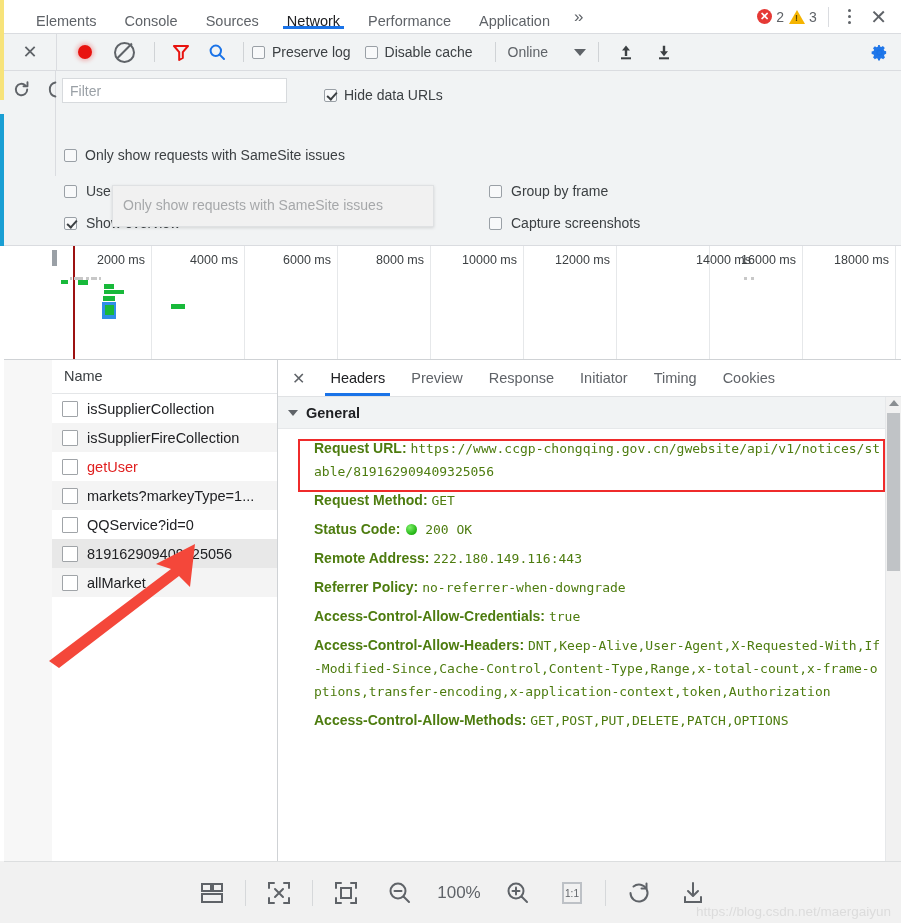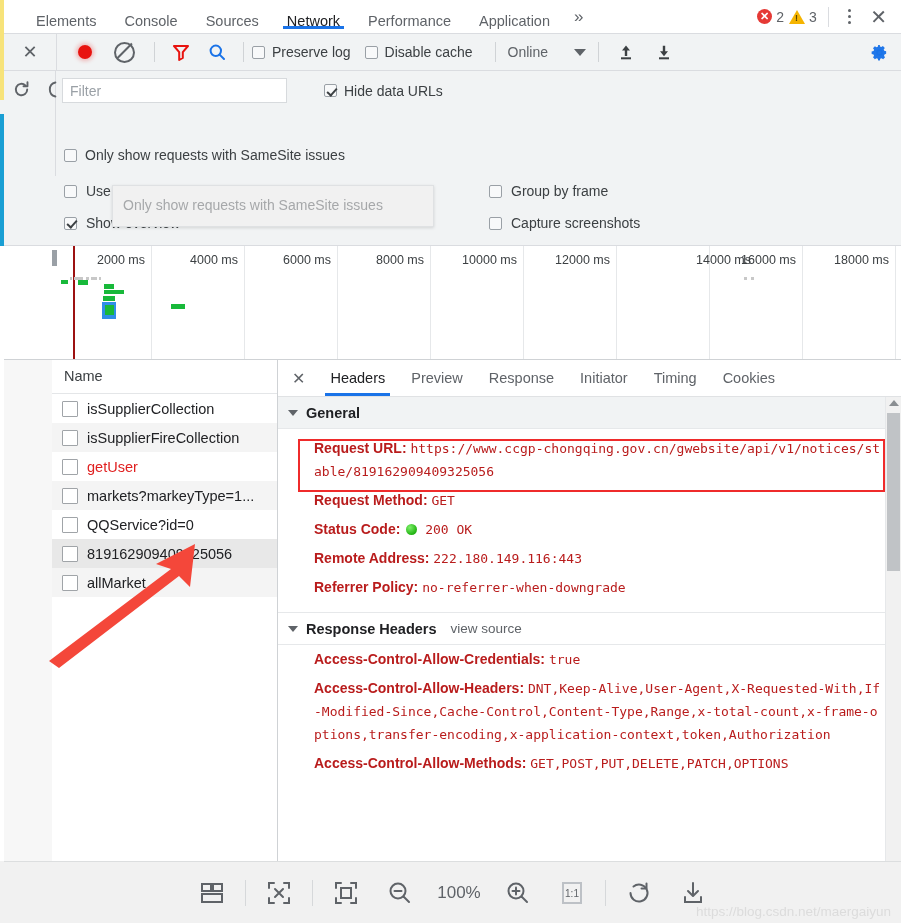--- a/index.html
+++ b/index.html
@@ -67,21 +67,21 @@
   .arrow-ico{width:18px;height:18px;margin:0 10px;cursor:pointer;}
   .gear{margin-left:auto;margin-right:12px;width:19px;height:19px;cursor:pointer;}
 
   
   .filterzone{position:absolute;left:4px;top:71px;width:897px;height:175px;background:#f1f3f4;
     box-sizing:border-box;border-bottom:1px solid #dadce0;}
   .reloadcol{position:absolute;left:0;top:0;width:52px;height:105px;
     border-right:1px solid #dadce0;box-sizing:border-box;}
   .reload-ico{position:absolute;left:8px;top:9px;width:19px;height:19px;cursor:pointer;}
   .halfc{position:absolute;left:40px;top:9px;width:19px;height:19px;overflow:hidden;}
-  .filterrow{position:absolute;left:58px;top:7px;display:flex;align-items:center;}
+  .filterrow{position:absolute;left:58px;top:7px;display:flex;align-items:flex-end;}
   .filter-input{width:225px;height:25px;border:1px solid #d7dadd;background:#fff;box-sizing:border-box;
     padding:0 7px;font-size:14px;color:#9aa0a6;font-family:"Liberation Sans",sans-serif;outline:none;}
   .filter-input::placeholder{color:#9aa0a6;}
   .hdu{margin-left:37px;}
   .typerow{position:absolute;left:58px;top:44px;display:flex;align-items:center;gap:0;}
   .type{font-size:14px;color:#3c4043;padding:2px 8px;border-radius:11px;white-space:nowrap;cursor:pointer;}
   .type.active{background:#a1a3a6;color:#ffffff;}
   .type-div{width:1px;height:16px;background:#cdd0d3;margin:0 4px;}
   .samesite-row{position:absolute;left:60px;top:76px;display:flex;align-items:center;gap:8px;font-size:14px;}
   .optrow{position:absolute;left:0;top:110px;width:897px;height:62px;}
@@ -129,21 +129,21 @@
     white-space:nowrap;cursor:pointer;}
   .dtab.active{color:#202124;}
   .dtab.active:after{content:"";position:absolute;left:8px;right:8px;bottom:0;height:3px;background:#1a73e8;}
   .det-body{position:relative;height:465px;overflow:hidden;}
   .sect-head{height:31px;display:flex;align-items:center;gap:14px;padding-left:10px;background:#f1f3f4;
     border-bottom:1px solid #e6e8ea;font-size:14.5px;font-weight:bold;color:#202124;}
   .sect-head.plain{background:#fff;border-top:1px solid #e6e8ea;}
   .tri{width:0;height:0;border-left:5px solid transparent;border-right:5px solid transparent;
     border-top:6px solid #5f6368;margin-right:-6px;cursor:pointer;}
   .viewsrc{font-weight:normal;color:#5f6368;font-size:13.5px;cursor:pointer;}
-  .kv{padding:3px 16px 3px 36px;font-size:14px;line-height:23px;color:#b91c1c;}
+  .kv{padding:3px 16px 3px 36px;font-size:14px;line-height:23px;color:#4d7c0f;}
   .kv b{font-weight:bold;}
   .mono{font-family:"DejaVu Sans Mono", monospace;font-size:13px;word-break:break-all;}
   .gen-list{padding-top:5px;}
   .gen-list .kv{padding-left:36px;}
   .url-box{position:absolute;left:20px;top:42px;width:587px;height:53px;border:2px solid #ef2b2b;
     box-sizing:border-box;z-index:3;pointer-events:none;}
   .status-dot{display:inline-block;width:11px;height:11px;border-radius:50%;
     background:radial-gradient(circle at 35% 32%, #7ef06a 0%, #27b718 65%, #179c0c 100%);
     vertical-align:middle;margin:0 4px 2px 2px;}
   .det-scroll{position:absolute;right:0;top:0;width:15px;height:465px;background:#f1f1f1;border-left:1px solid #e6e8ea;}
@@ -425,25 +425,20 @@
         <div class="kv">
           <b>Remote Address:</b>
           <span class="mono">222.180.149.116:443</span>
         </div>
         <div class="kv">
           <b>Referrer Policy:</b>
           <span class="mono">no-referrer-when-downgrade</span>
         </div>
       </div>
 
-      <div class="sect-head plain" style="margin-top:10px;">
-        <span class="tri"></span>
-        <span>Response Headers</span>
-        <span class="viewsrc">view source</span>
-      </div>
 
       <div>
         <div class="kv">
           <b>Access-Control-Allow-Credentials:</b>
           <span class="mono">true</span>
         </div>
         <div class="kv">
           <b>Access-Control-Allow-Headers:</b>
           <span class="mono">DNT,Keep-Alive,User-Agent,X-Requested-With,If-Modified-Since,Cache-Control,Content-Type,Range,x-total-count,x-frame-options,transfer-encoding,x-application-context,token,Authorization</span>
         </div>

